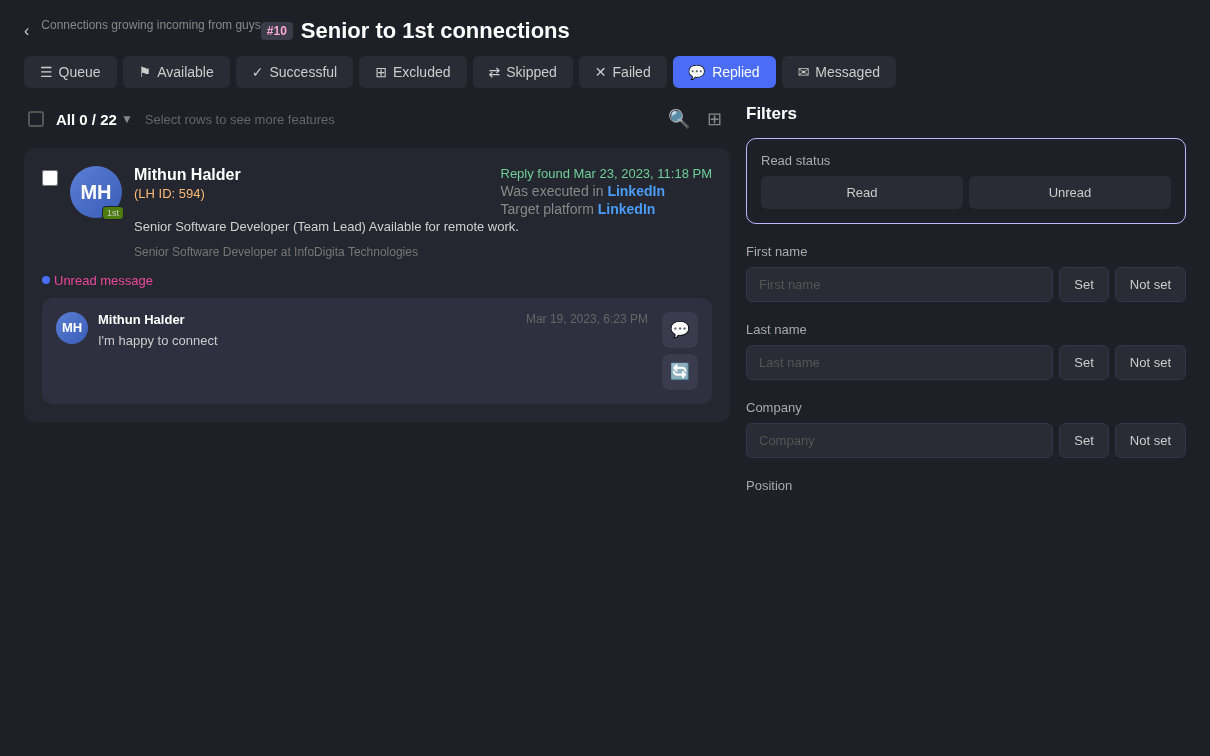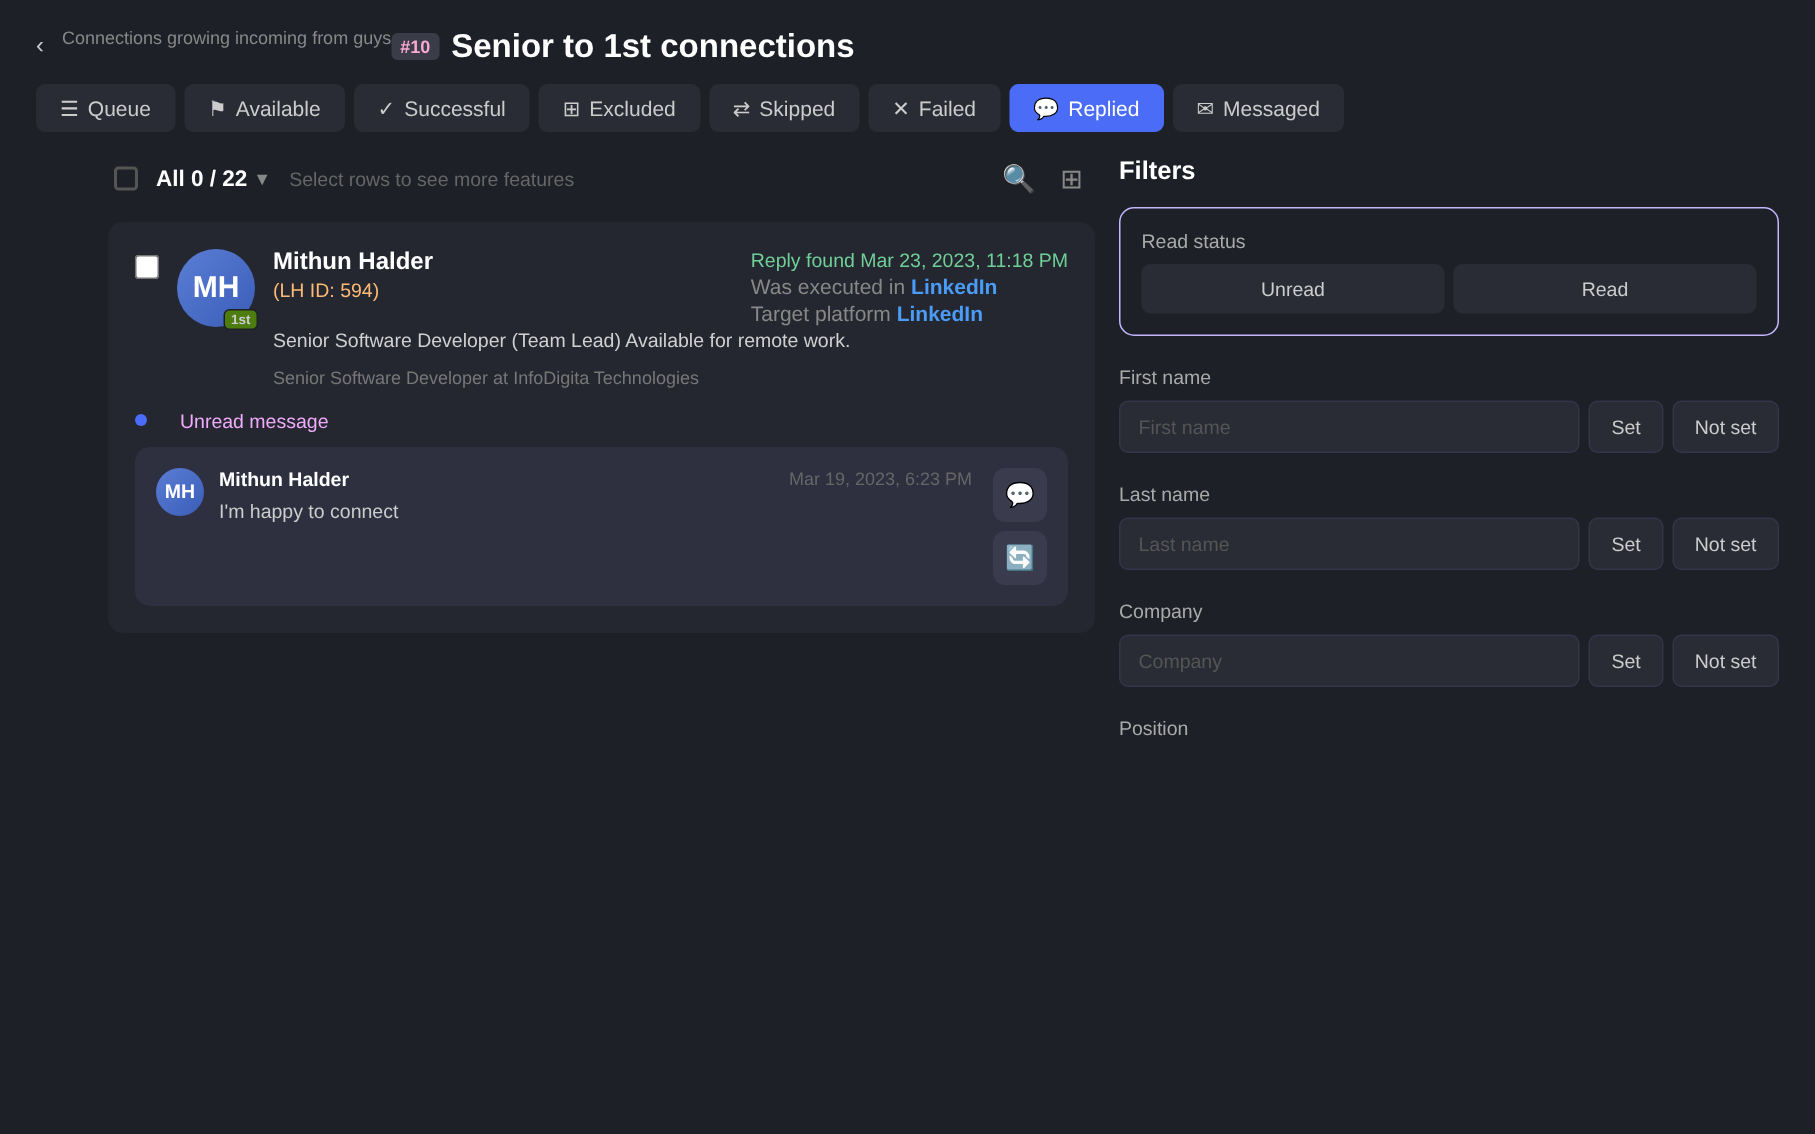--- a/index.html
+++ b/index.html
@@ -90,21 +90,20 @@
     }
     .tab-icon { font-size: 14px; }
 
     
     .main-content {
       display: flex;
       flex: 1;
       overflow: hidden;
       padding: 0 24px;
       gap: 16px;
-      margin-left: 48px;
     }
 
     
     .left-panel {
       flex: 1;
       display: flex;
       flex-direction: column;
       overflow: hidden;
     }
 
@@ -182,21 +181,21 @@
     }
     .avatar-badge {
       position: absolute;
       bottom: -2px;
       right: -2px;
       background: #4d7c0f;
       color: #ccc;
       font-size: 9px;
       padding: 1px 4px;
       border-radius: 4px;
-      font-weight: 700;
+      font-weight: 400;
       border: 1px solid #1e2028;
     }
     .contact-info { flex: 1; }
     .contact-name {
       font-size: 16px;
       font-weight: 700;
       color: #fff;
       margin-bottom: 2px;
     }
     .contact-id { color: #fdba74; font-size: 13px; }
@@ -229,23 +228,23 @@
 
     .contact-main-row {
       display: flex;
       justify-content: space-between;
       align-items: flex-start;
     }
 
     .unread-badge {
       display: flex;
       align-items: center;
-      gap: 22px;
-      font-size: 13px;
-      color: #f0abfc;
+      gap: 4px;
+      font-size: 13px;
+      color: #ec4899;
       margin: 10px 0;
     }
     .unread-dot {
       width: 8px;
       height: 8px;
       border-radius: 50%;
       background: #4a6cf7;
     }
 
     
@@ -497,22 +496,22 @@
         </div>
       </div>
     </div>
 
     <div class="right-panel">
       <div class="filters-header">Filters</div>
 
       <div class="read-status-highlight">
         <div class="filter-label">Read status</div>
         <div class="filter-buttons-row">
+          <button class="filter-btn">Read</button>
           <button class="filter-btn">Unread</button>
-          <button class="filter-btn">Read</button>
         </div>
       </div>
 
       <div class="filter-section">
         <div class="filter-label">First name</div>
         <div class="filter-input-row">
           <input type="text" class="filter-input" placeholder="First name" style="">
           <button class="filter-set-btn">Set</button>
           <button class="filter-set-btn">Not set</button>
         </div>

